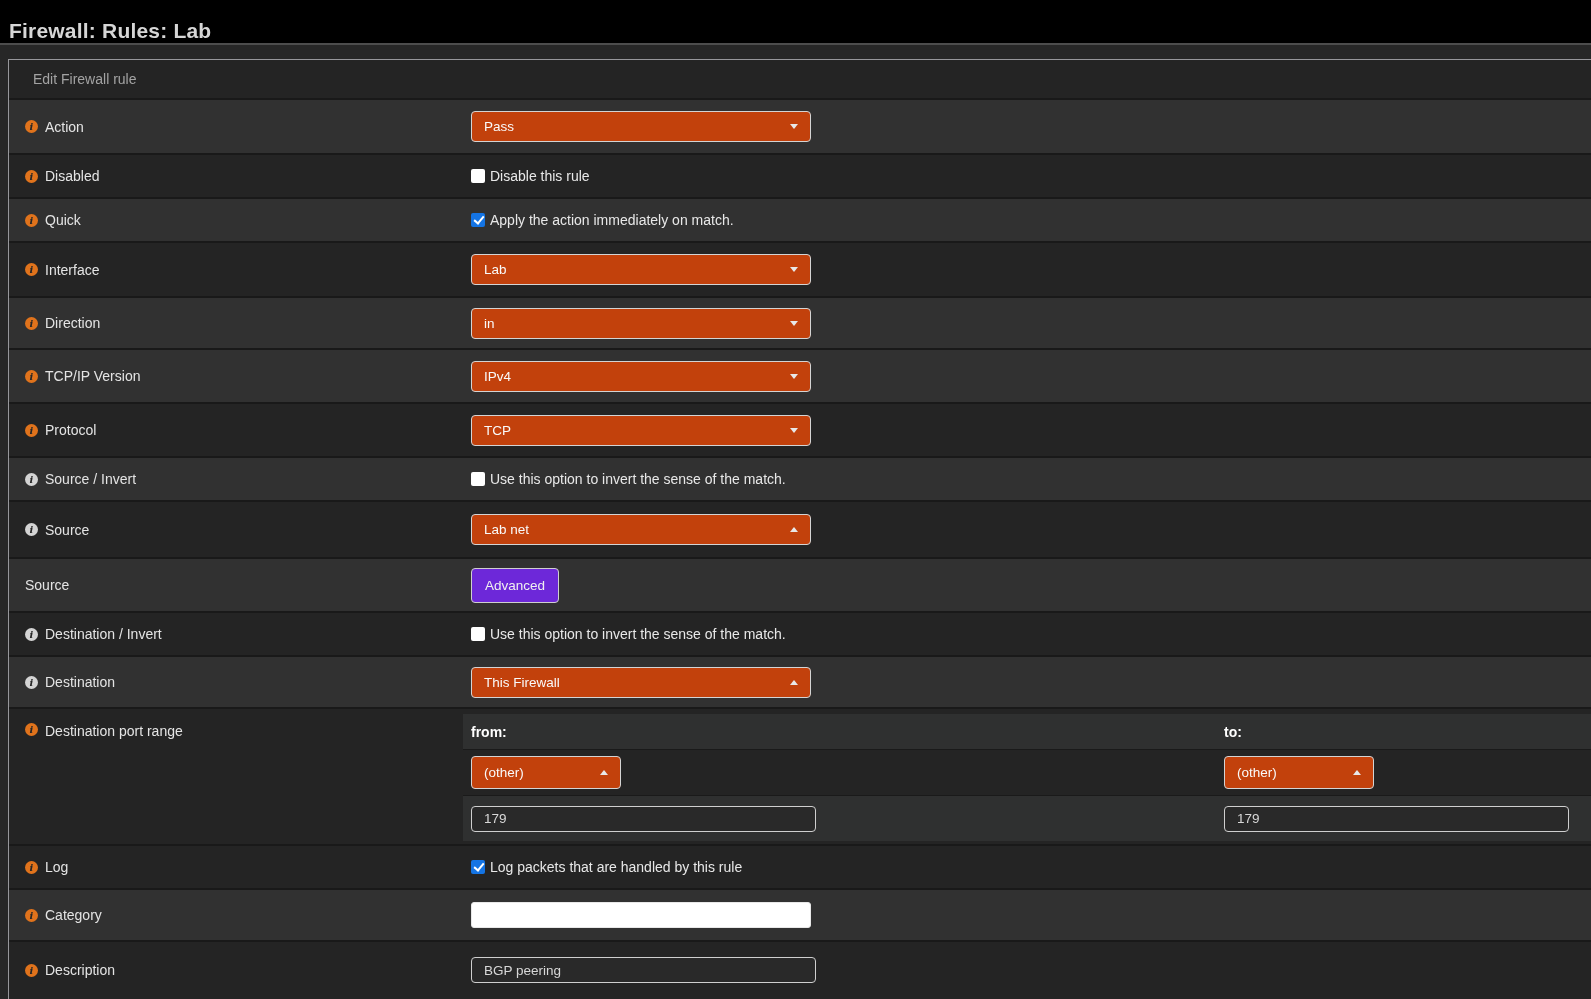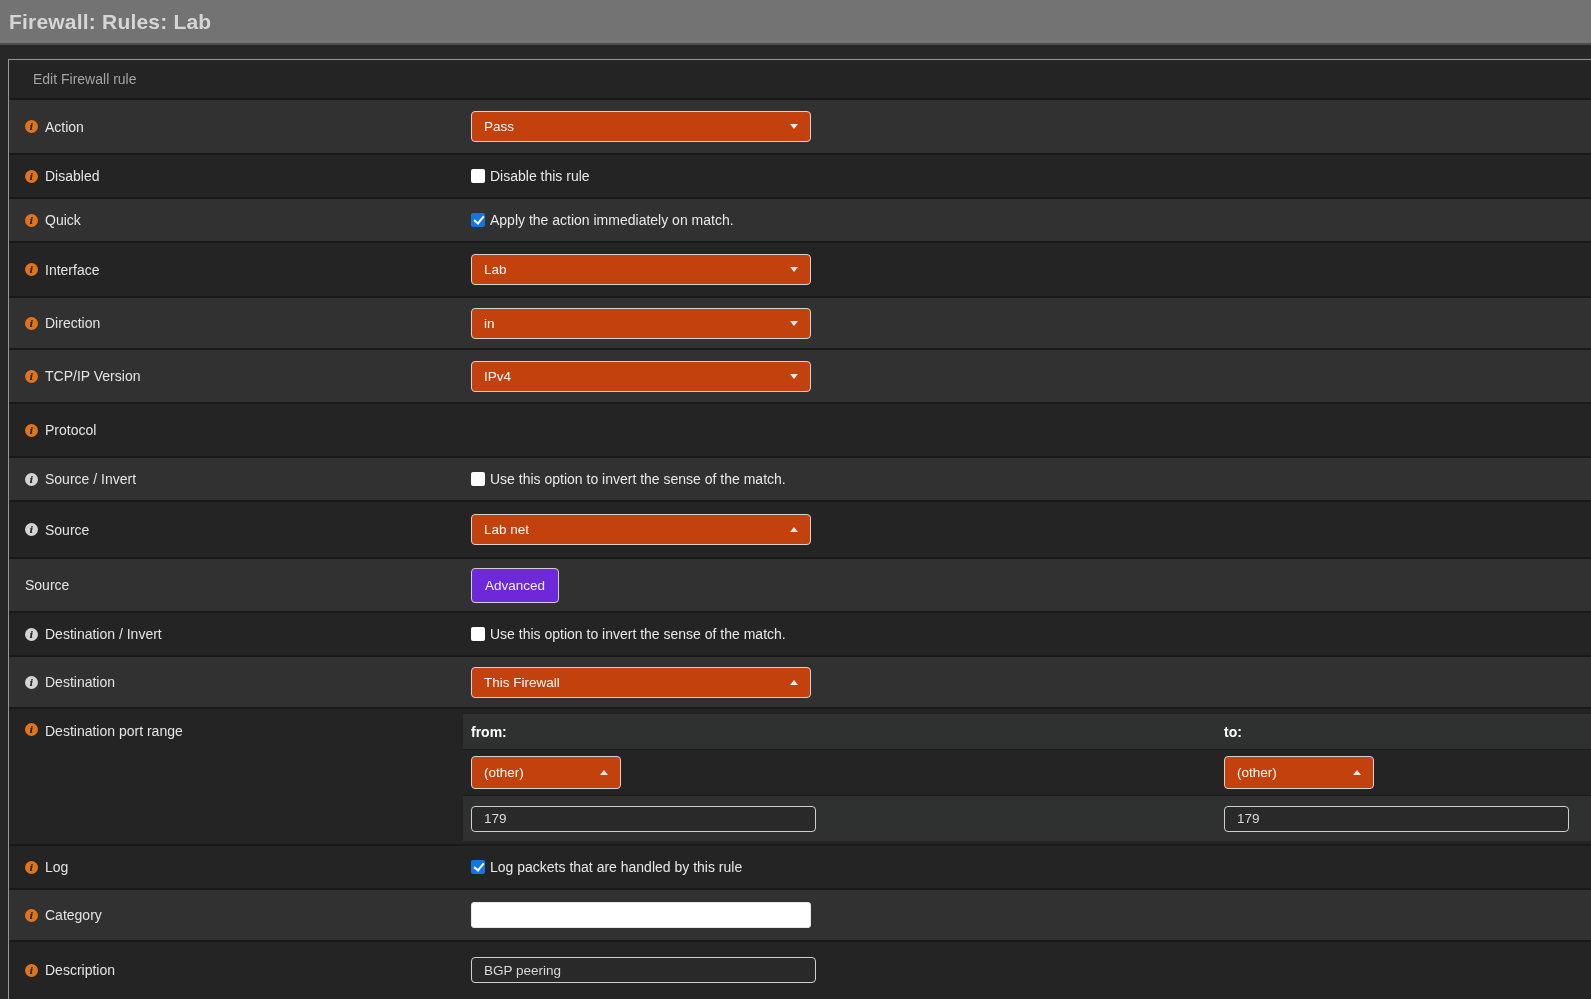--- a/index.html
+++ b/index.html
@@ -1,20 +1,20 @@
 <!DOCTYPE html>
 <html><head>
 <meta charset="utf-8">
 <style>
   * { margin:0; padding:0; box-sizing:border-box; }
   html,body { width:1591px; height:999px; overflow:hidden; background:#272727;
               font-family:"Liberation Sans", sans-serif; }
   
-  .topbar { height:45px; background:#737373; border-bottom:2px solid #4d4d4d;
-            display:flex; align-items:center; padding-left:9px; }
+  .topbar { height:45px; background:#000000; border-bottom:2px solid #4d4d4d;
+            display:flex; align-items:flex-end; padding-left:9px; }
   .topbar h1 { font-size:21px; font-weight:700; color:#d6d6d6; letter-spacing:.2px; }
   
   .panel { margin:14px 0 0 8px; border:1px solid #97979b; border-right:none; border-bottom:none;
            background:#242424; min-height:940px; }
   .panel-heading { height:38px; background:#242424; display:flex; align-items:center;
                    padding-left:24px; font-size:14px; font-weight:400; color:#a3a3a3; }
   
   .frow { display:flex; border-top:2px solid #191919; }
   .frow.dark  { background:#242424; }
   .frow.light { background:#313131; }
@@ -153,20 +153,26 @@
         <span>IPv4</span>
         <span class="caret-down"></span>
       </div>
     </div>
   </div>
 
   <div class="frow dark" style="height:54px">
     <div class="lbl-cell">
       <span class="iicon info-orange">i</span>
       <span class="txt">Protocol</span>
+    </div>
+    <div class="ctl-cell">
+      <div class="fselect">
+        <span>TCP</span>
+        <span class="caret-down"></span>
+      </div>
     </div>
   </div>
 
   <div class="frow light" style="height:44px">
     <div class="lbl-cell">
       <span class="iicon info-gray">i</span>
       <span class="txt">Source / Invert</span>
     </div>
     <div class="ctl-cell">
       <div class="cb-line">

